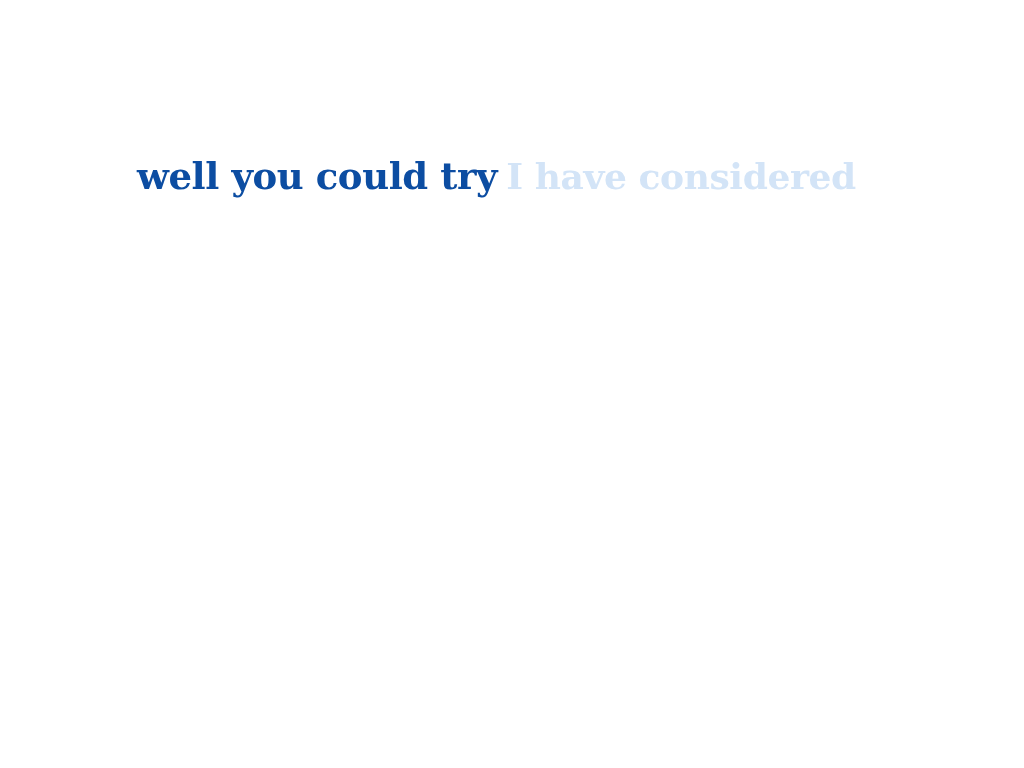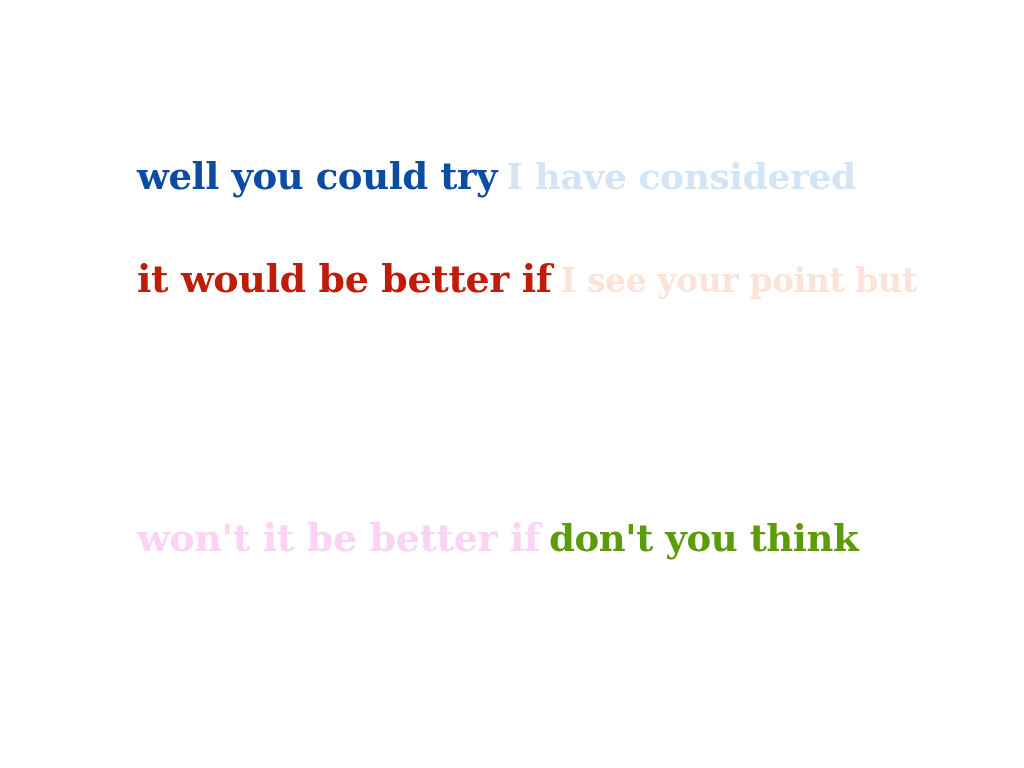--- a/index.html
+++ b/index.html
@@ -52,15 +52,13 @@
   .row-6 { top: 466px; }
   .row-7 { top: 519px; }
 
   .gap { display: inline-block; width: 9px; }
 </style>
 </head>
 <body>
 
 <div id="cloud" style="background: rgb(255, 255, 255);">
     <div class="row row-0"><span class="phrase" style="color: rgb(12, 77, 162); font-size: 37px;">well you could try</span><span class="gap"></span><span class="phrase" style="color: rgb(211, 228, 247); font-size: 36px;">I have considered</span></div>
-    <div class="row row-2"><span class="phrase" style="color: rgb(192, 28, 10); font-size: 38px;">it would be better if</span><span class="gap"></span><span class="phrase" style="color: rgb(251, 227, 216); font-size: 33px;">I see your point but</span></div>
-    <div class="row row-7"><span class="phrase" style="color: rgb(251, 211, 245); font-size: 38px;">won't it be better if</span><span class="gap"></span><span class="phrase" style="color: rgb(92, 155, 10); font-size: 37px;">don't you think</span></div>
   </div>
 
 </body></html>

